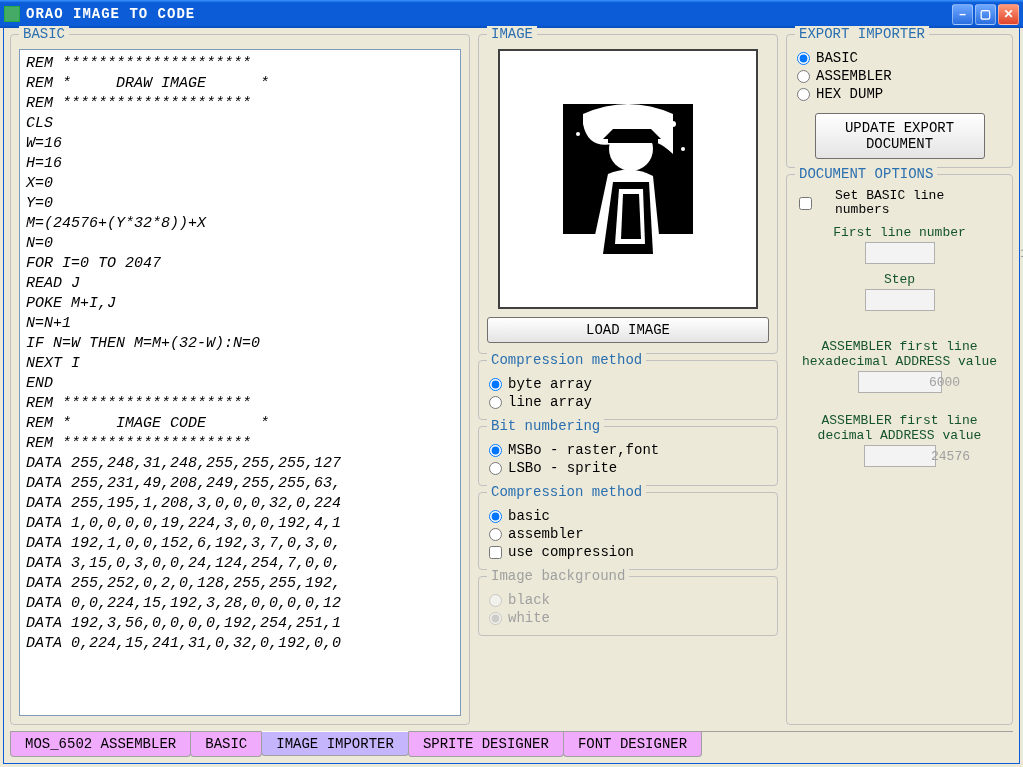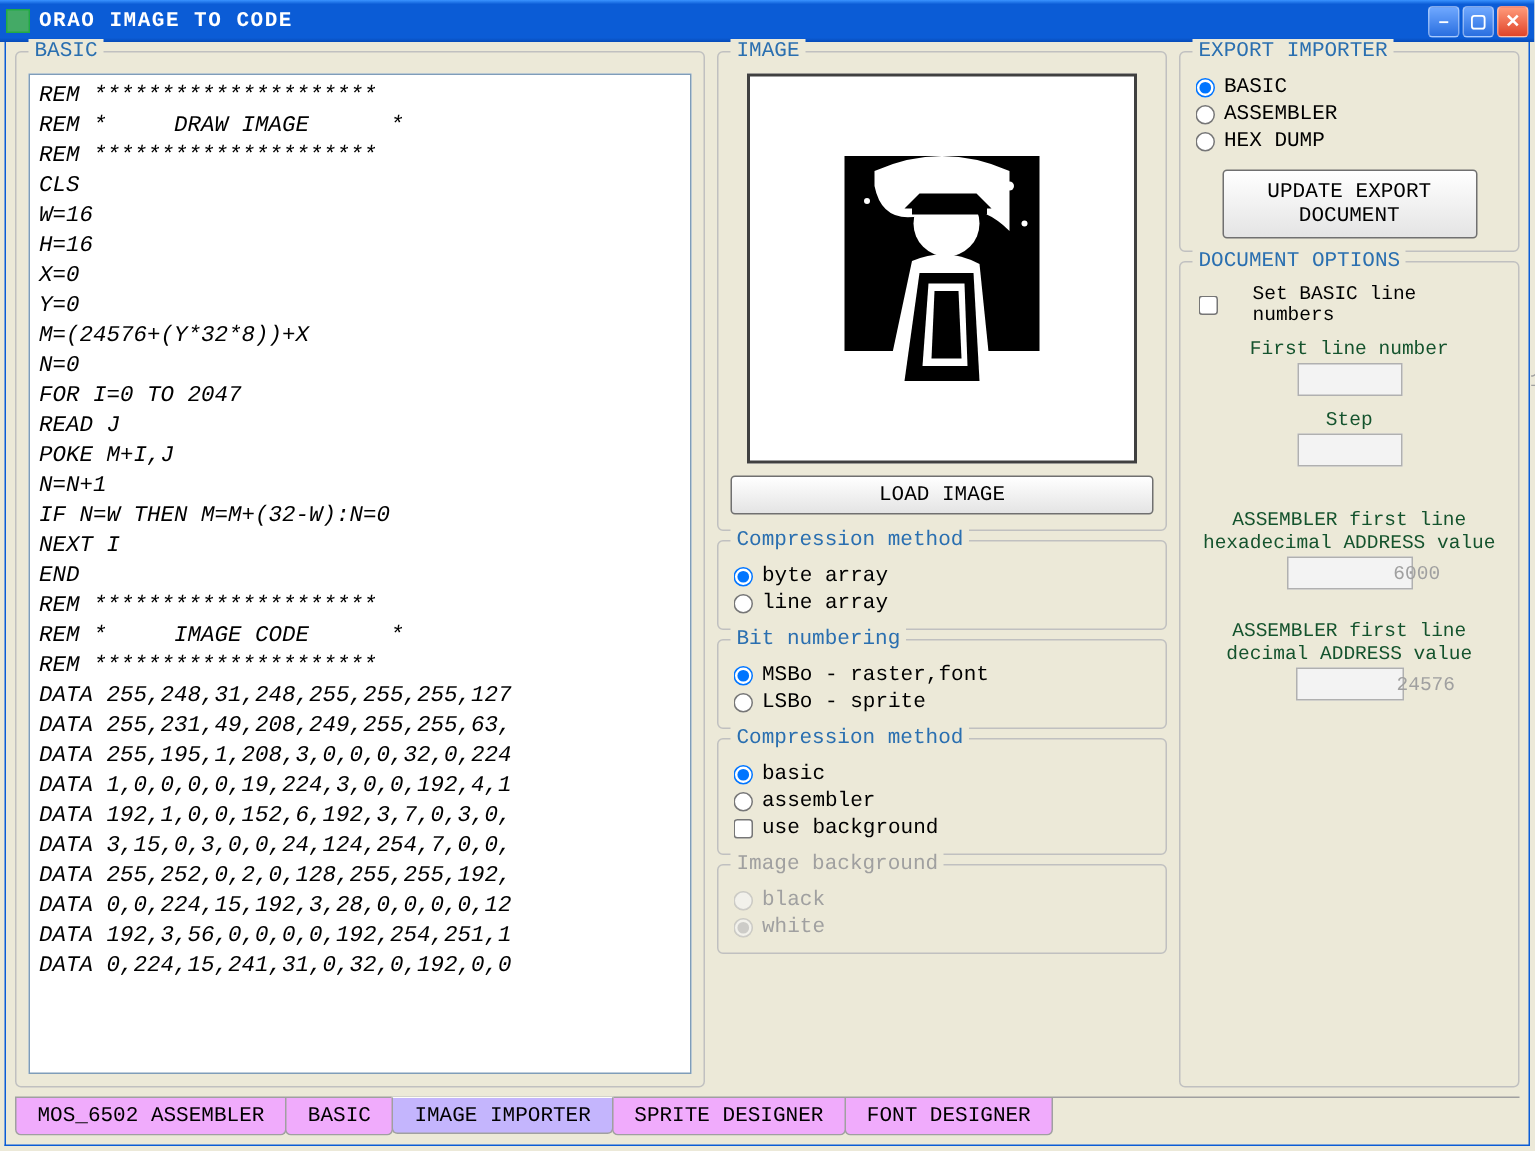--- a/index.html
+++ b/index.html
@@ -216,21 +216,21 @@
         <div class="opt">
           <input type="radio" name="comp" checked="" style="">
           <label>basic</label>
         </div>
         <div class="opt">
           <input type="radio" name="comp" style="">
           <label>assembler</label>
         </div>
         <div class="opt">
           <input type="checkbox" style="">
-          <label>use background</label>
+          <label>use compression</label>
         </div>
       </div>
 
       <div class="group disabled">
         <span class="legend">Image background</span>
         <div class="opt disabled">
           <input type="radio" name="bg" disabled="" style="">
           <label>black</label>
         </div>
         <div class="opt disabled">

